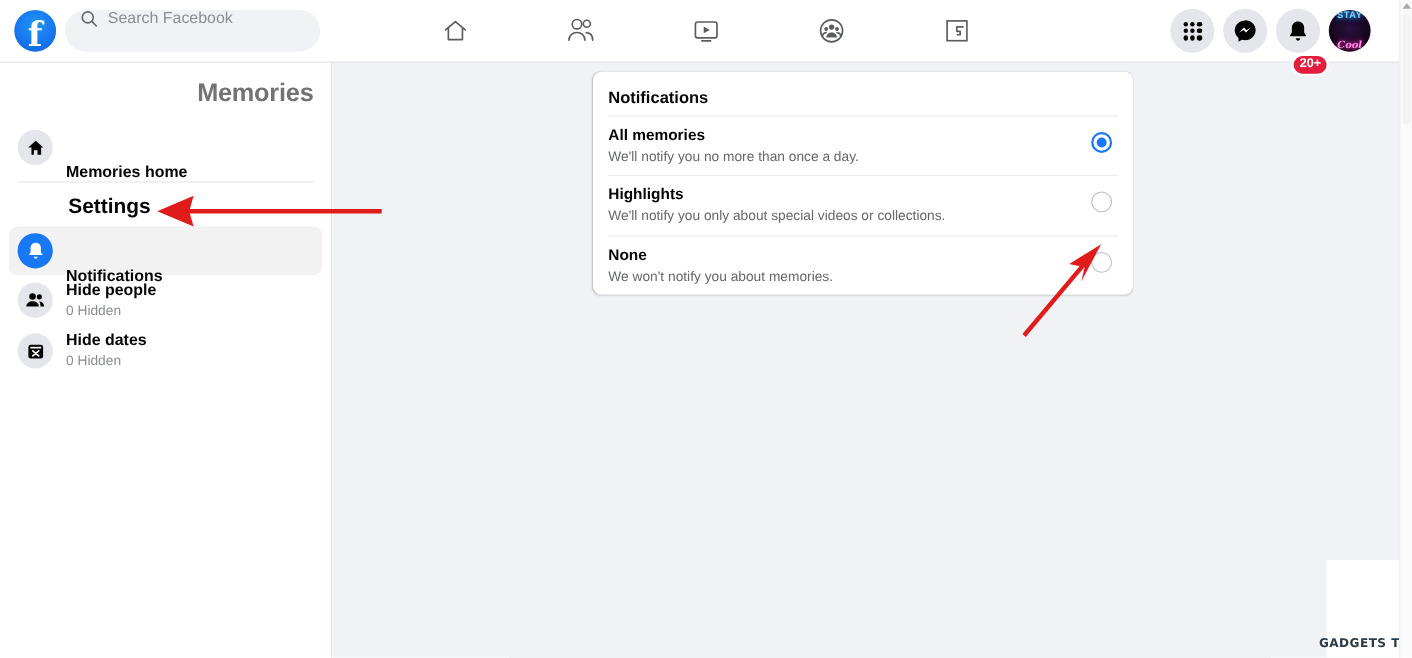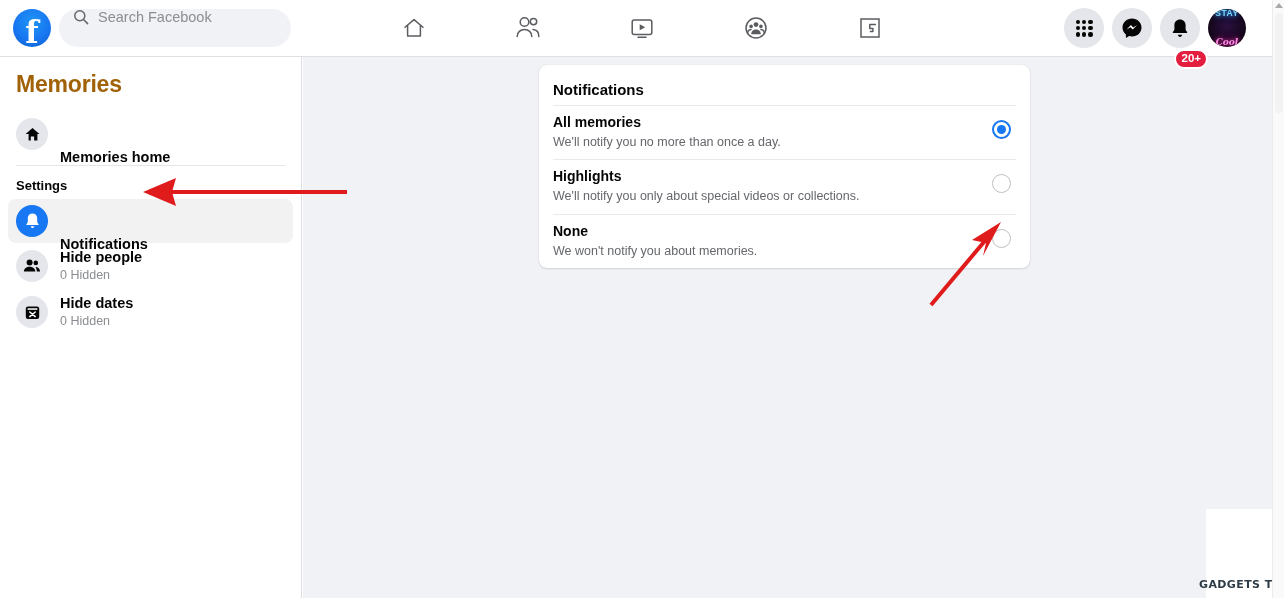--- a/index.html
+++ b/index.html
@@ -90,41 +90,42 @@
 
   
   .sidebar {
     position: absolute; left: 0; top: 57px;
     width: 302px; height: 541px;
     background: #ffffff;
     border-right: 1px solid #dcdfe3;
     padding: 14px 8px 0 8px;
   }
   .side-title {
-    font-size: 23px; font-weight: 700; color: #a16207;
-    padding: 0 8px 0 8px; margin-bottom: 14px; letter-spacing: -.2px;
+    font-size: 23px; font-weight: 700; color: #737373;
+    padding: 0 8px 0 8px; margin-bottom: 14px; letter-spacing: -.2px; text-align: right;
   }
   .side-row {
     display: flex; align-items: center; gap: 12px;
     height: 44px; border-radius: 8px; padding: 0 8px;
     cursor: pointer;
   }
   .side-row.active { background: #f2f2f2; }
   .side-ico {
     width: 32px; height: 32px; border-radius: 50%;
     background: #e4e6eb;
     display: flex; align-items: center; justify-content: center; flex: none;
   }
   .side-ico.blue { background: #1877f2; }
   .side-lbl { font-size: 14.5px; font-weight: 700; color: #050505; line-height: 1.2; margin-top: 47px; }
   .side-sub { font-size: 12.5px; color: #8a8d91; line-height: 1.25; margin-top: 1px; }
   .side-div { height: 1px; background: #e4e6eb; margin: 9px 8px 0 8px; }
   .side-sec {
-    font-size: 13px; font-weight: 600; color: #050505;
+    font-size: 19px; font-weight: 600; color: #050505;
     padding: 12px 8px 6px 8px;
+    margin-left: 46px;
   }
   .side-stack { display: flex; flex-direction: column; }
   .row-tall { height: 46px; }
 
   
   .main {
     position: absolute; left: 303px; top: 57px;
     width: 969px; height: 541px;
     background: #f0f2f5;
   }

